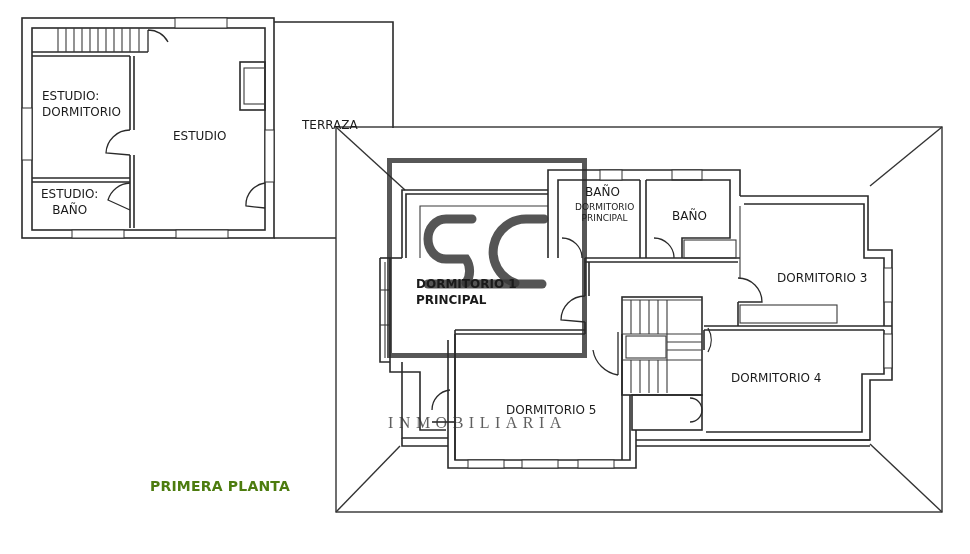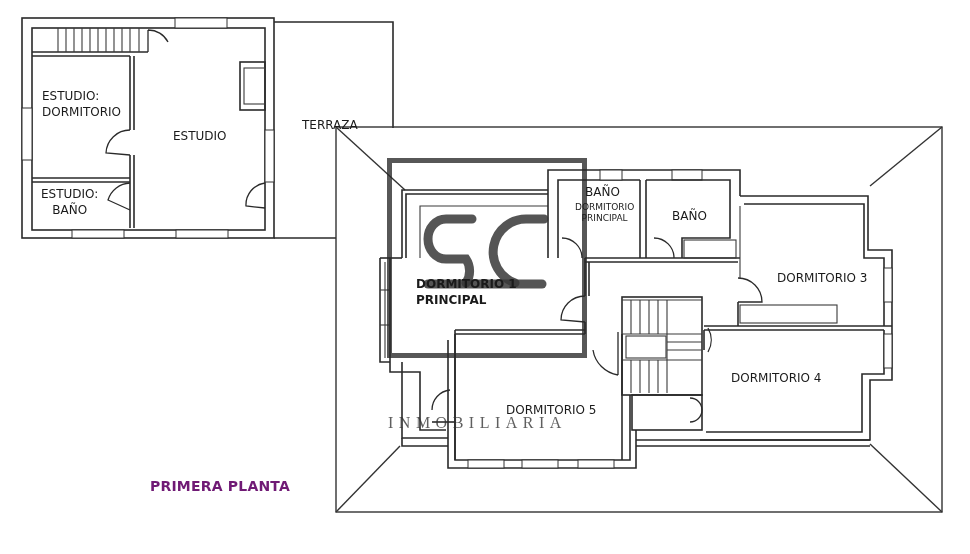--- a/index.html
+++ b/index.html
@@ -6,21 +6,21 @@
     body { width: 970px; height: 554px; overflow: hidden; position: relative; font-family: "Liberation Sans", "DejaVu Sans", sans-serif; }
     #plan { position: absolute; left: 0; top: 0; width: 970px; height: 554px; }
     .wall { fill: none; stroke: #2a2a2a; stroke-width: 1.6; }
     .thin { fill: none; stroke: #3a3a3a; stroke-width: 1.1; }
     .roof { fill: none; stroke: #333; stroke-width: 1.4; }
     .door { fill: none; stroke: #2a2a2a; stroke-width: 1.3; }
     .win { fill: #fff; stroke: #333; stroke-width: 1; }
     .label { position: absolute; font-family: "DejaVu Sans", sans-serif; font-size: 12px; color: #1a1a1a; white-space: nowrap; line-height: 16px; }
     .label.small { font-size: 9px; line-height: 11px; text-align: center; }
     .label.center { text-align: center; }
-    .title { position: absolute; left: 150px; top: 478px; font-family: "DejaVu Sans", sans-serif; font-weight: bold; font-size: 14px; color: #701a75; letter-spacing: 0.2px; }
+    .title { position: absolute; left: 150px; top: 478px; font-family: "DejaVu Sans", sans-serif; font-weight: bold; font-size: 14px; color: #4d7c0f; letter-spacing: 0.2px; }
     .wm-box { position: absolute; left: 387px; top: 158px; width: 190px; height: 190px; border: 5px solid rgba(40,40,40,0.78); box-sizing: content-box; }
     .wm-text { position: absolute; left: 388px; top: 375px; font-family: "Liberation Serif", "DejaVu Serif", serif; font-size: 16px; letter-spacing: 5.5px; color: rgba(50,50,50,0.78); margin-top: 39px; }
   </style>
 </head>
 <body>
 
 <svg id="plan" viewBox="0 0 970 554" xmlns="http://www.w3.org/2000/svg">
 
   <g>
 

